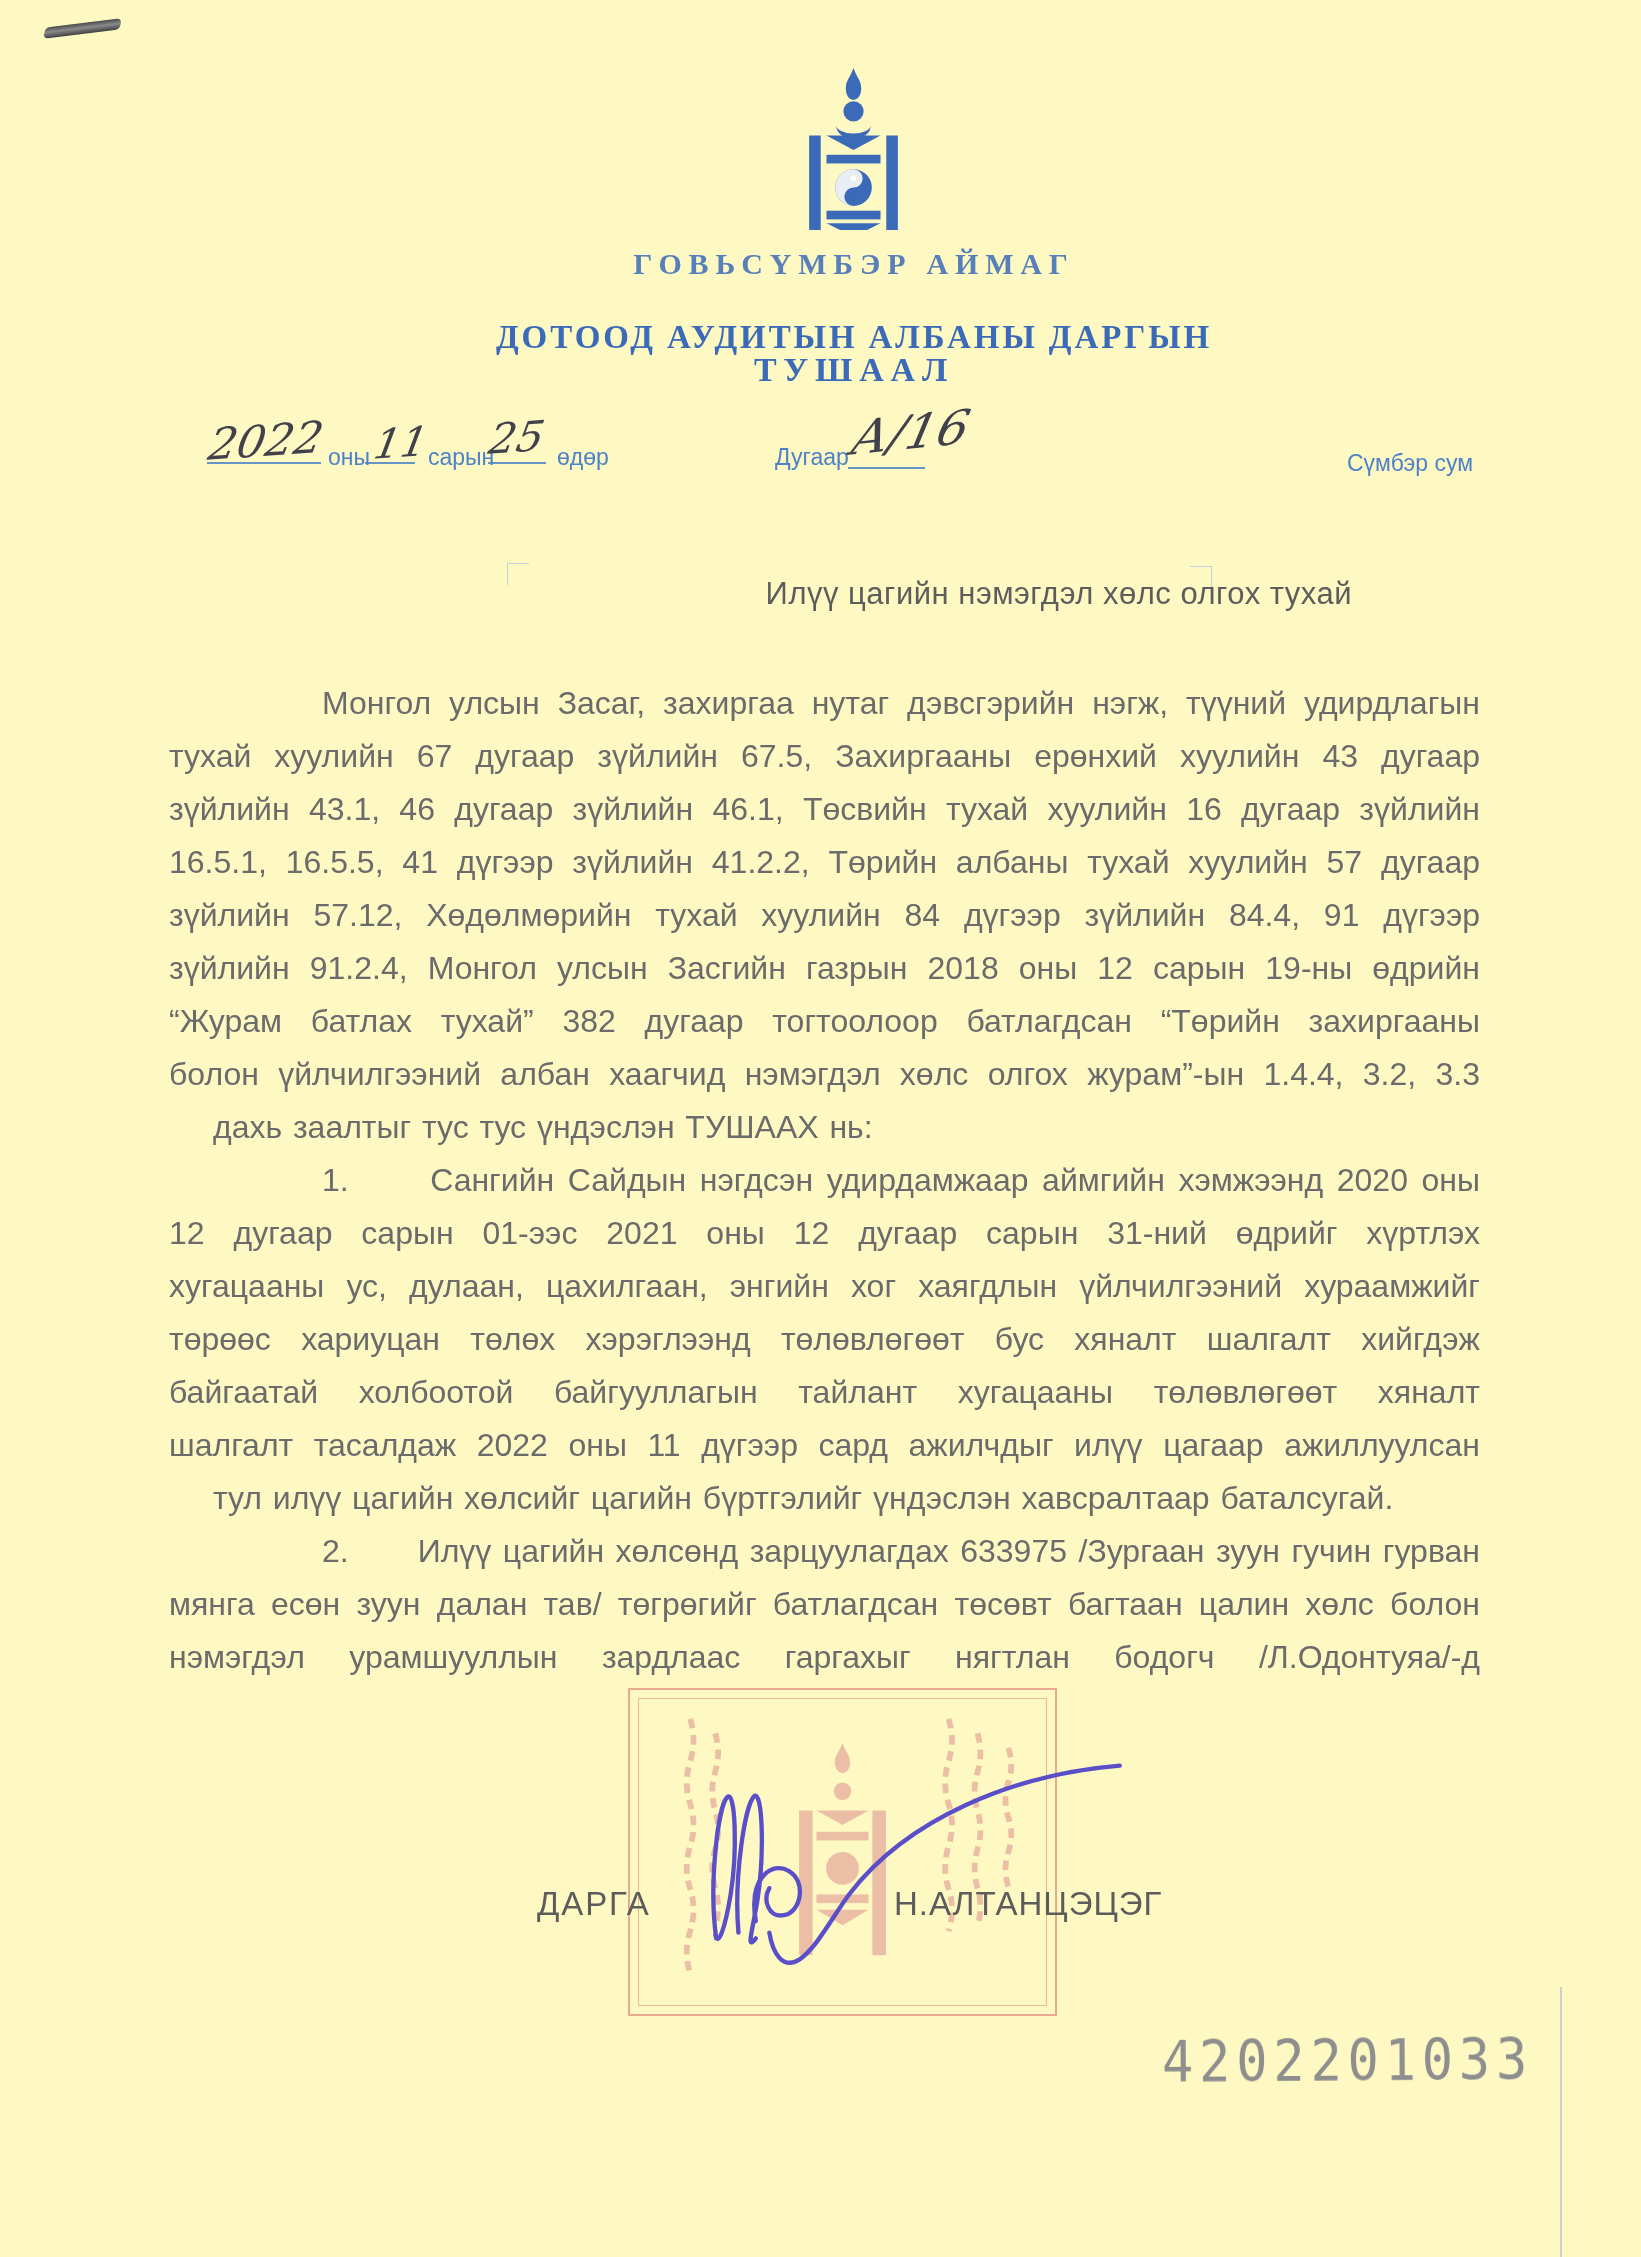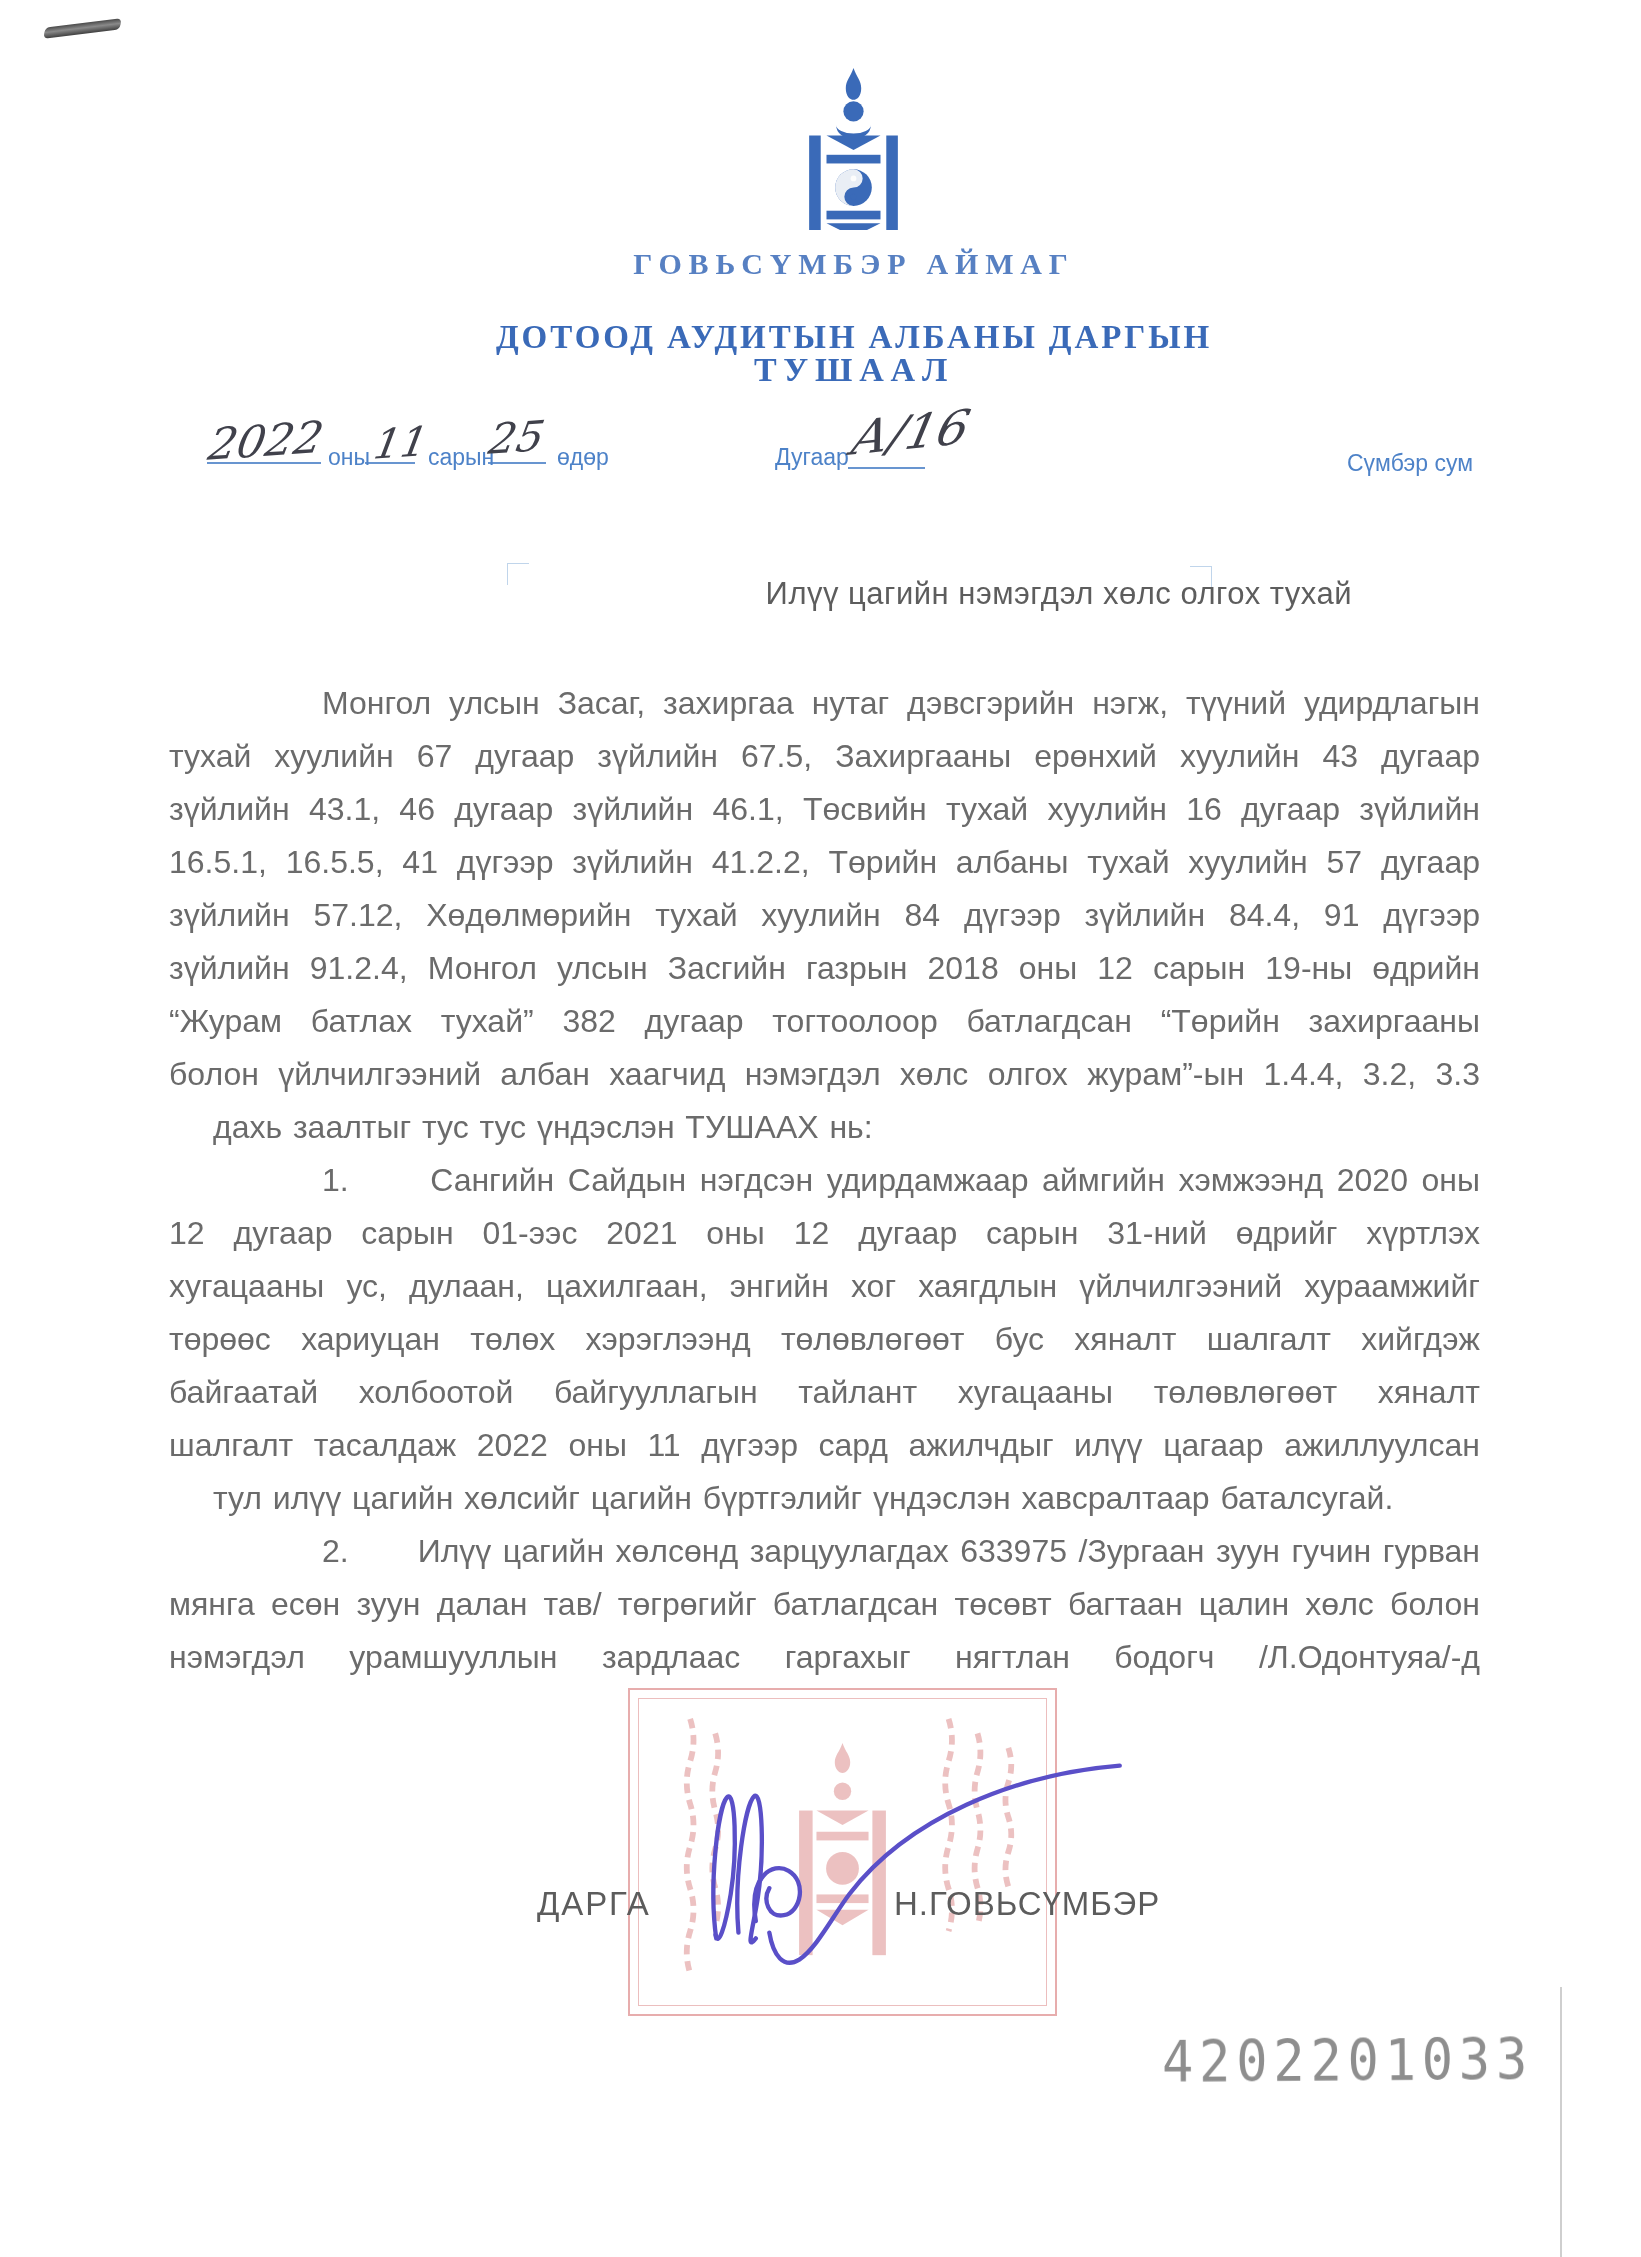--- a/index.html
+++ b/index.html
@@ -1,18 +1,18 @@
 <!DOCTYPE html>
 <html style="--accent: #3a6ab8; --label-blue: #4d82c8; --ink-gray: #40414b;"><head>
 <meta charset="utf-8">
 <style>
   html,body{margin:0;padding:0;background:#e8e8e8;}
   .page{
     position:relative;width:1641px;height:2257px;margin:0 auto;
-    background:#ffffff;overflow:hidden;
+    background:#fef9c3;overflow:hidden;
     font-family:"Liberation Sans",sans-serif;
   }
   
   .scan-mark{
     position:absolute;left:44px;top:23px;width:77px;height:10.6px;
     background:linear-gradient(180deg,#4a4a4a,#8a8a8a 45%,#3f3f3f);
     border-radius:4.8px;transform:rotate(-7deg) skewX(-18deg);
   }
   
   .emblem{position:absolute;left:809px;top:68px;width:89px;height:162px;}
@@ -161,21 +161,21 @@
         <polygon points="193,125 247,125 220,140"></polygon>
         <rect x="193" y="147" width="54" height="9"></rect>
         <circle cx="220" cy="185" r="17"></circle>
         <rect x="193" y="212" width="54" height="9"></rect>
         <polygon points="193,228 247,228 220,244"></polygon>
       </g>
     </svg>
   </div>
 
   <span class="sig-role">ДАРГА</span>
-  <span class="sig-name">Н.ГОВЬСҮМБЭР</span>
+  <span class="sig-name">Н.АЛТАНЦЭЦЭГ</span>
 
   <svg class="sig-overlay" viewBox="0 0 1700 2338" xmlns="http://www.w3.org/2000/svg">
     <g stroke="#5a4fc8" stroke-width="4.5" fill="none" stroke-linecap="round">
       <path d="M742,2008 C734,1952 744,1872 753,1862 C762,1852 764,1918 757,1962 C751,1998 744,2018 741,2004"></path>
       <path d="M765,2002 C760,1944 772,1870 781,1861 C790,1852 792,1920 785,1966 C780,1999 772,2022 783,2008"></path>
       <path d="M783,1990 C775,1945 800,1928 817,1938 C836,1949 830,1981 812,1984 C796,1987 790,1968 797,1956"></path>
       <path d="M797,2002 C801,2026 812,2040 828,2030 C846,2018 862,1986 880,1962 C940,1884 1050,1838 1160,1829"></path>
     </g>
   </svg>
 

